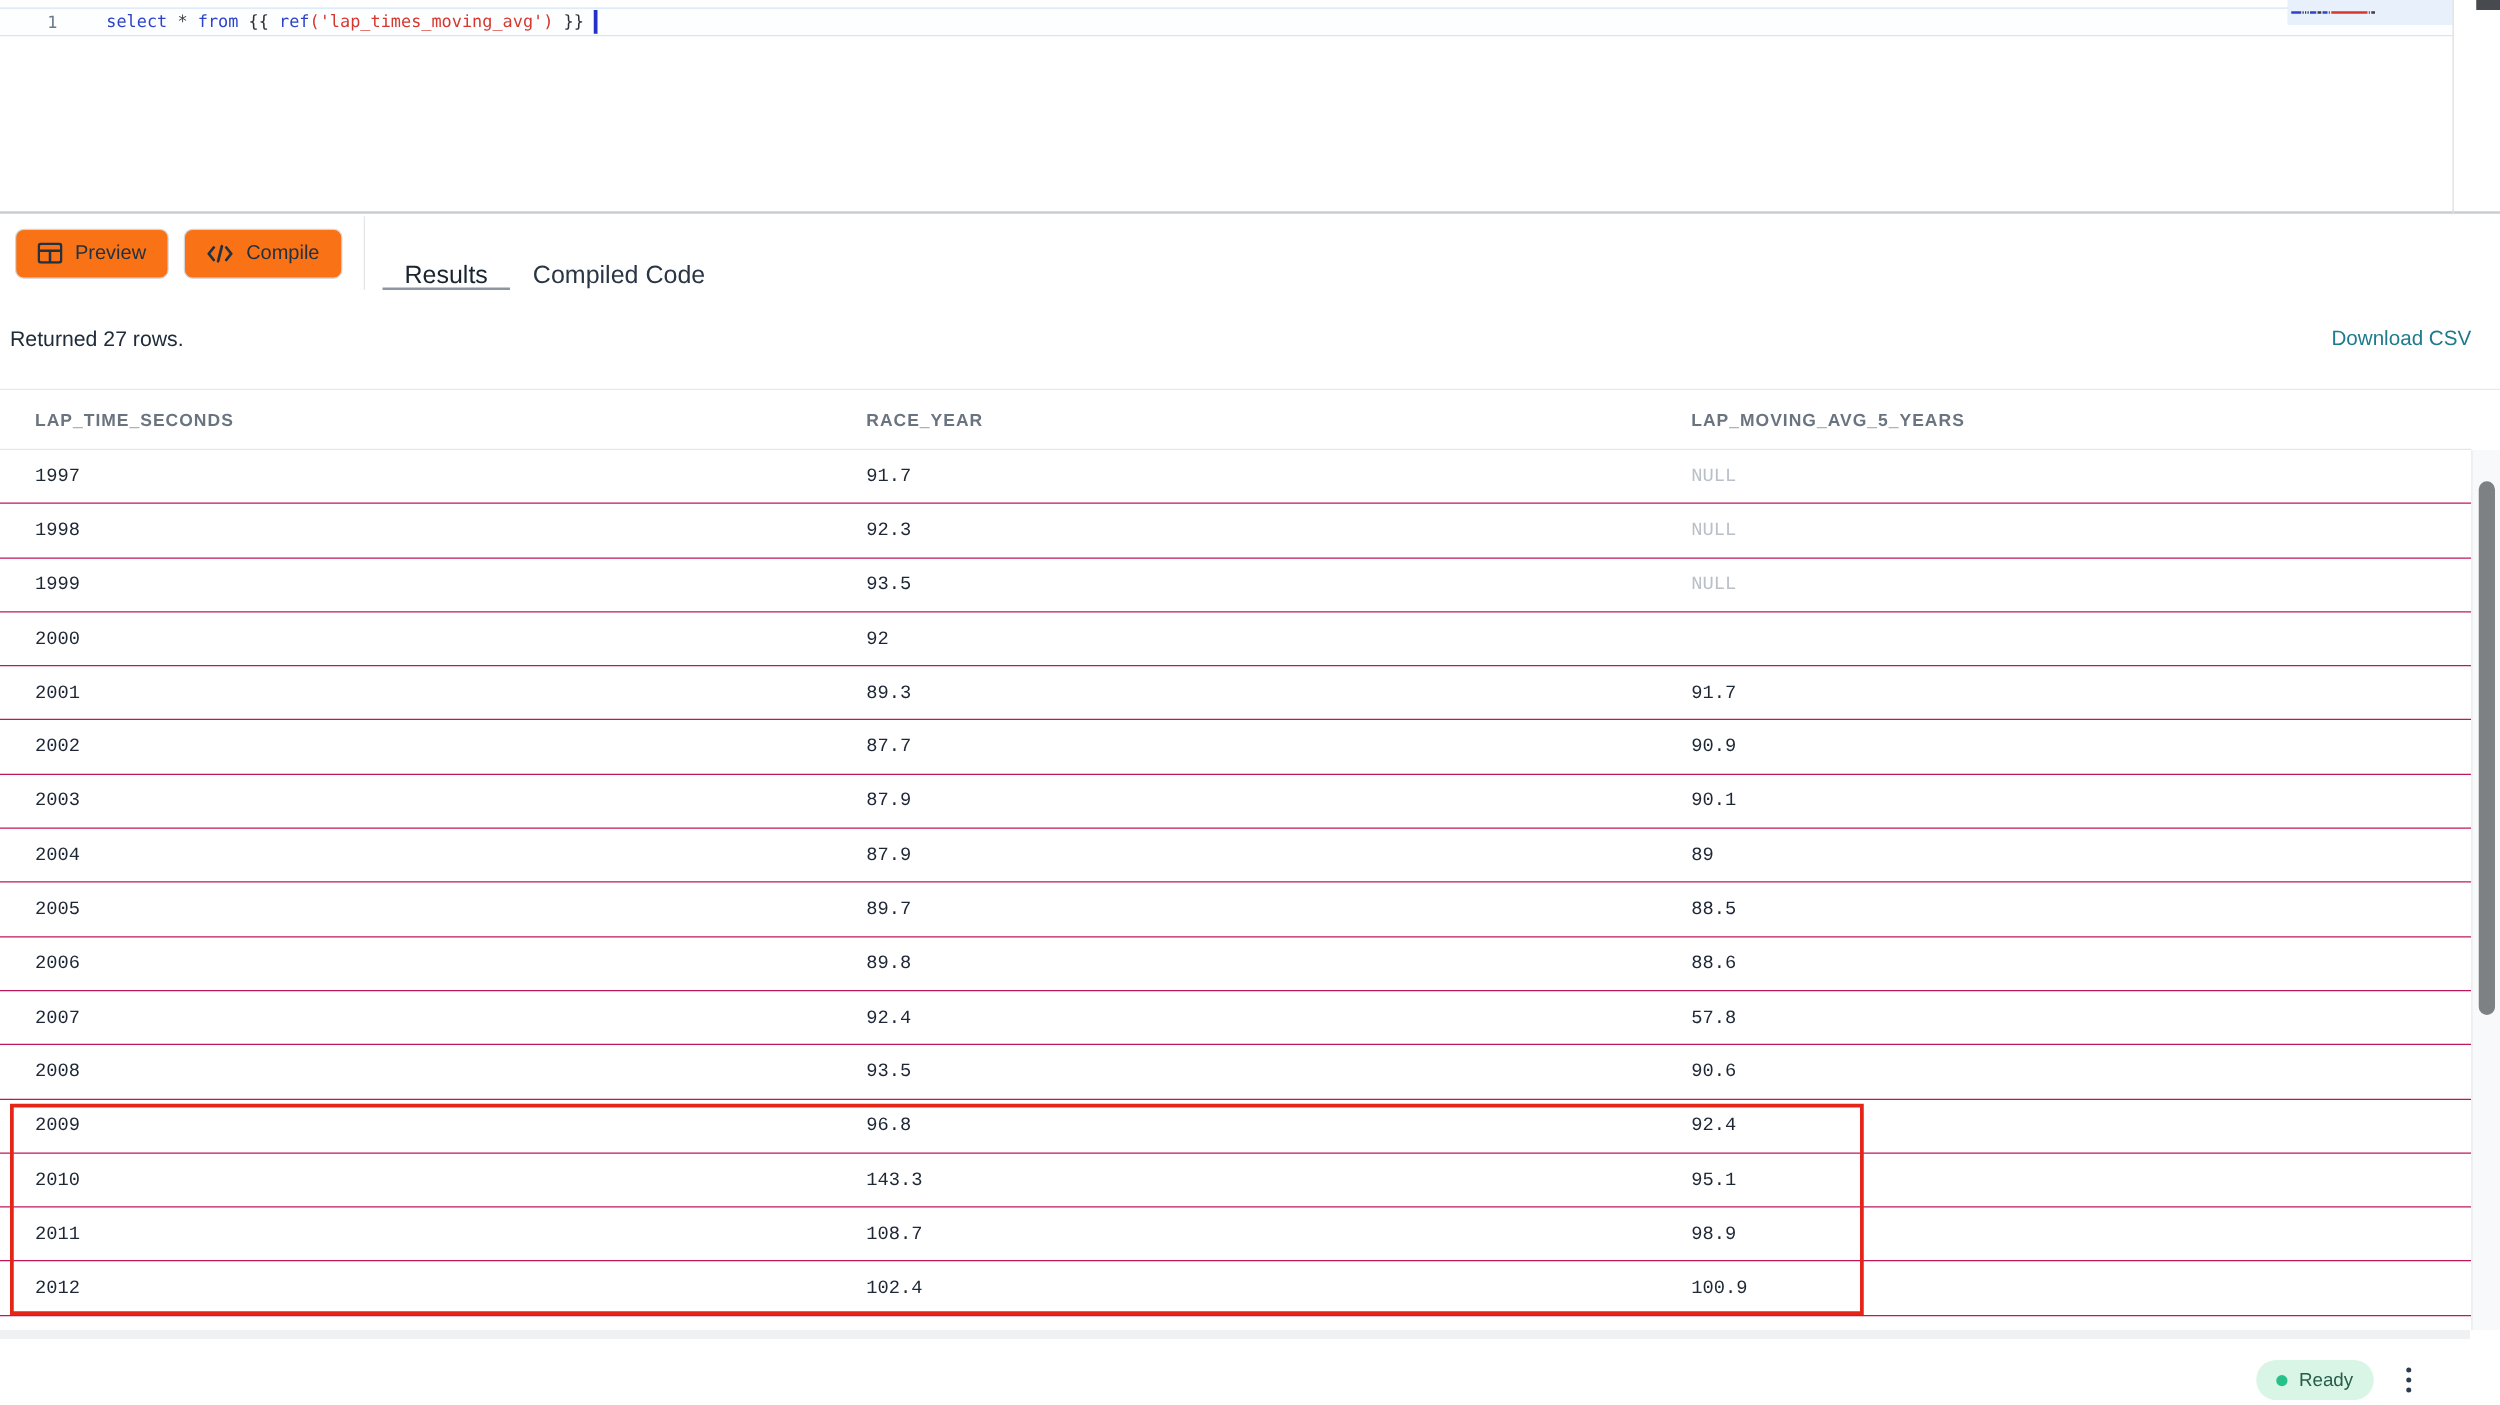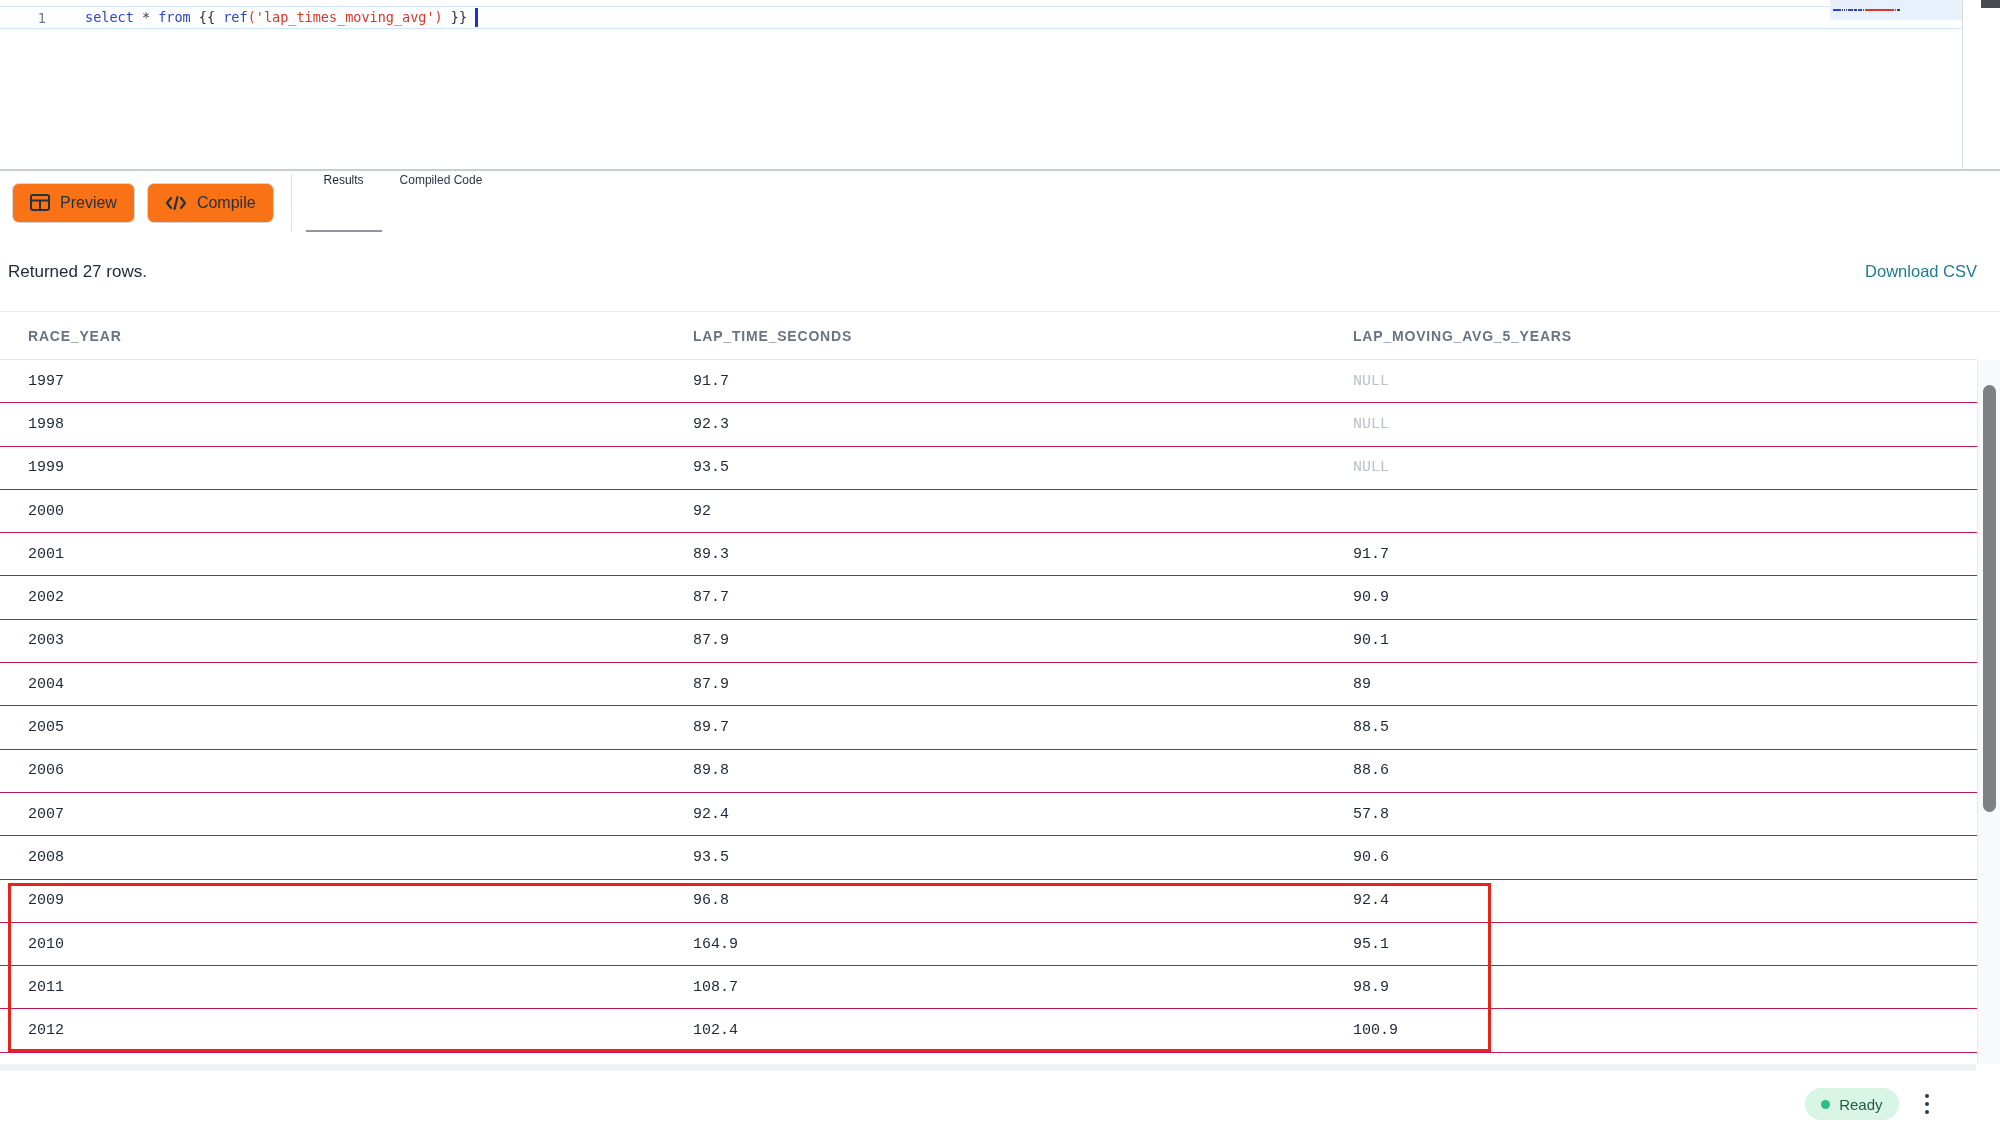--- a/index.html
+++ b/index.html
@@ -24,21 +24,21 @@
   .editor-hthumb { position:absolute; top:0; left:1981px; width:19px; height:8px; background:#474b4f; }
 
   
   .toolbar { position:absolute; top:173px; left:0; width:2000px; height:59px; display:flex; align-items:stretch; background:#ffffff; }
   .btn-group { display:flex; align-items:center; gap:12px; padding-left:12px; }
   .btn { height:40px; display:flex; align-items:center; gap:10px; padding:0 17px; background:#f97316;
          border:1px solid #d3d7db; border-radius:7px; font-size:16px; font-weight:500; color:#243140; cursor:pointer; }
   .btn svg { display:block; }
   .toolbar-divider { width:1px; background:#e3e6e9; margin-left:17px; }
   .tabs { display:flex; margin-left:14px; }
-  .tab { position:relative; display:flex; align-items:flex-start; padding:0 18px; font-size:12px; color:#2a3645; cursor:pointer; }
+  .tab { position:relative; display:flex; align-items:flex-end; padding:0 18px; font-size:20px; color:#2a3645; cursor:pointer; }
   .tab.active { color:#19242f; }
   .tab.active::after { content:""; position:absolute; left:0; right:0; bottom:-1px; height:3px; background:#8f969f; }
 
   
   .results-header { position:absolute; top:232px; left:0; width:2000px; height:80px; border-bottom:1px solid #e7e9ec;
                     display:flex; align-items:center; justify-content:space-between; padding:0 23px 0 8px; background:#ffffff; }
   .returned-text { font-size:17px; color:#212c3b; }
   .download-link { font-size:16.5px; font-weight:500; color:#1e7a8d; text-decoration:none; cursor:pointer; }
 
   
@@ -125,22 +125,22 @@
     </div>
   </div>
 
   <div class="results-header">
     <span class="returned-text">Returned 27 rows.</span>
     <a class="download-link">Download CSV</a>
   </div>
 
   <div class="table-area">
     <div class="thead">
+      <div class="th">LAP_TIME_SECONDS</div>
       <div class="th">RACE_YEAR</div>
-      <div class="th">LAP_TIME_SECONDS</div>
       <div class="th">LAP_MOVING_AVG_5_YEARS</div>
     </div>
     <div id="table-body">
   <div class="tr">
     <div class="td cell">1997</div>
     <div class="td cell">91.7</div>
     <div class="td cell null">NULL</div>
   </div>
 
   <div class="tr">
@@ -209,21 +209,21 @@
   </div>
 
   <div class="tr">
     <div class="td cell">2009</div>
     <div class="td cell">96.8</div>
     <div class="td cell">92.4</div>
   </div>
 
   <div class="tr">
     <div class="td cell">2010</div>
-    <div class="td cell">164.9</div>
+    <div class="td cell">143.3</div>
     <div class="td cell">95.1</div>
   </div>
 
   <div class="tr">
     <div class="td cell">2011</div>
     <div class="td cell">108.7</div>
     <div class="td cell">98.9</div>
   </div>
 
   <div class="tr">

